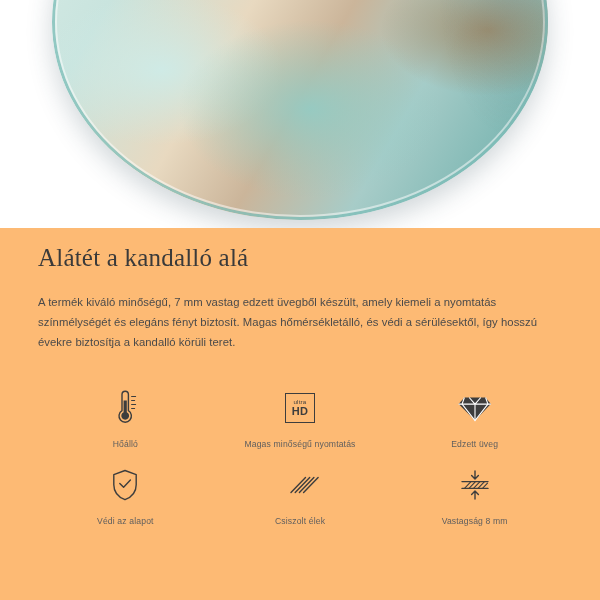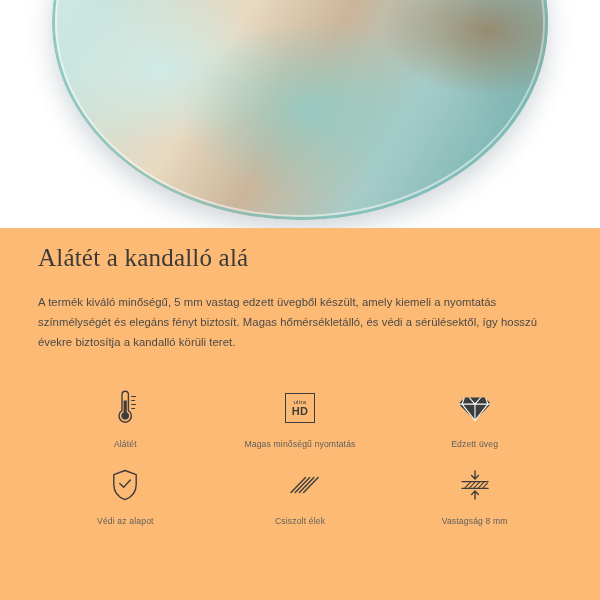--- a/index.html
+++ b/index.html
@@ -175,33 +175,33 @@
       <div class="hero-edge"></div>
       <div class="hero-edge-inner"></div>
     </div>
 
   </div>
 
   <div class="content">
     <h1 class="headline">
       <span>Alátét a kandalló alá</span>
     </h1>
-    <p class="body-copy">A termék kiváló minőségű, 5 mm vastag edzett üvegből készült, amely kiemeli a nyomtatás színmélységét és elegáns fényt biztosít. Magas hőmérsékletálló, és védi a sérülésektől, így hosszú évekre biztosítja a kandalló körüli teret.</p>
+    <p class="body-copy">A termék kiváló minőségű, 7 mm vastag edzett üvegből készült, amely kiemeli a nyomtatás színmélységét és elegáns fényt biztosít. Magas hőmérsékletálló, és védi a sérülésektől, így hosszú évekre biztosítja a kandalló körüli teret.</p>
 
     <div class="features">
 
       <div class="feature">
         <div class="feature-icon">
           <svg width="34" height="40" viewBox="0 0 34 40">
             <path class="stroke" d="M14 6.5a3.2 3.2 0 0 1 6.4 0v16.2a6.2 6.2 0 1 1-6.4 0z"></path>
             <path class="solid" d="M15.6 24.2a3.9 3.9 0 1 0 3.2 0V12.6h-3.2z"></path>
             <path class="thin" d="M23.6 8.5h4M23.6 12.5h3M23.6 16.5h4M23.6 20.5h3"></path>
           </svg>
         </div>
-        <div class="feature-label">Alátét</div>
+        <div class="feature-label">Hőálló</div>
       </div>
 
       <div class="feature">
         <div class="feature-icon">
           <div class="hd-box">
             <div class="hd-top">ultra</div>
             <div class="hd-bottom">HD</div>
           </div>
         </div>
         <div class="feature-label">Magas minőségű nyomtatás</div>

